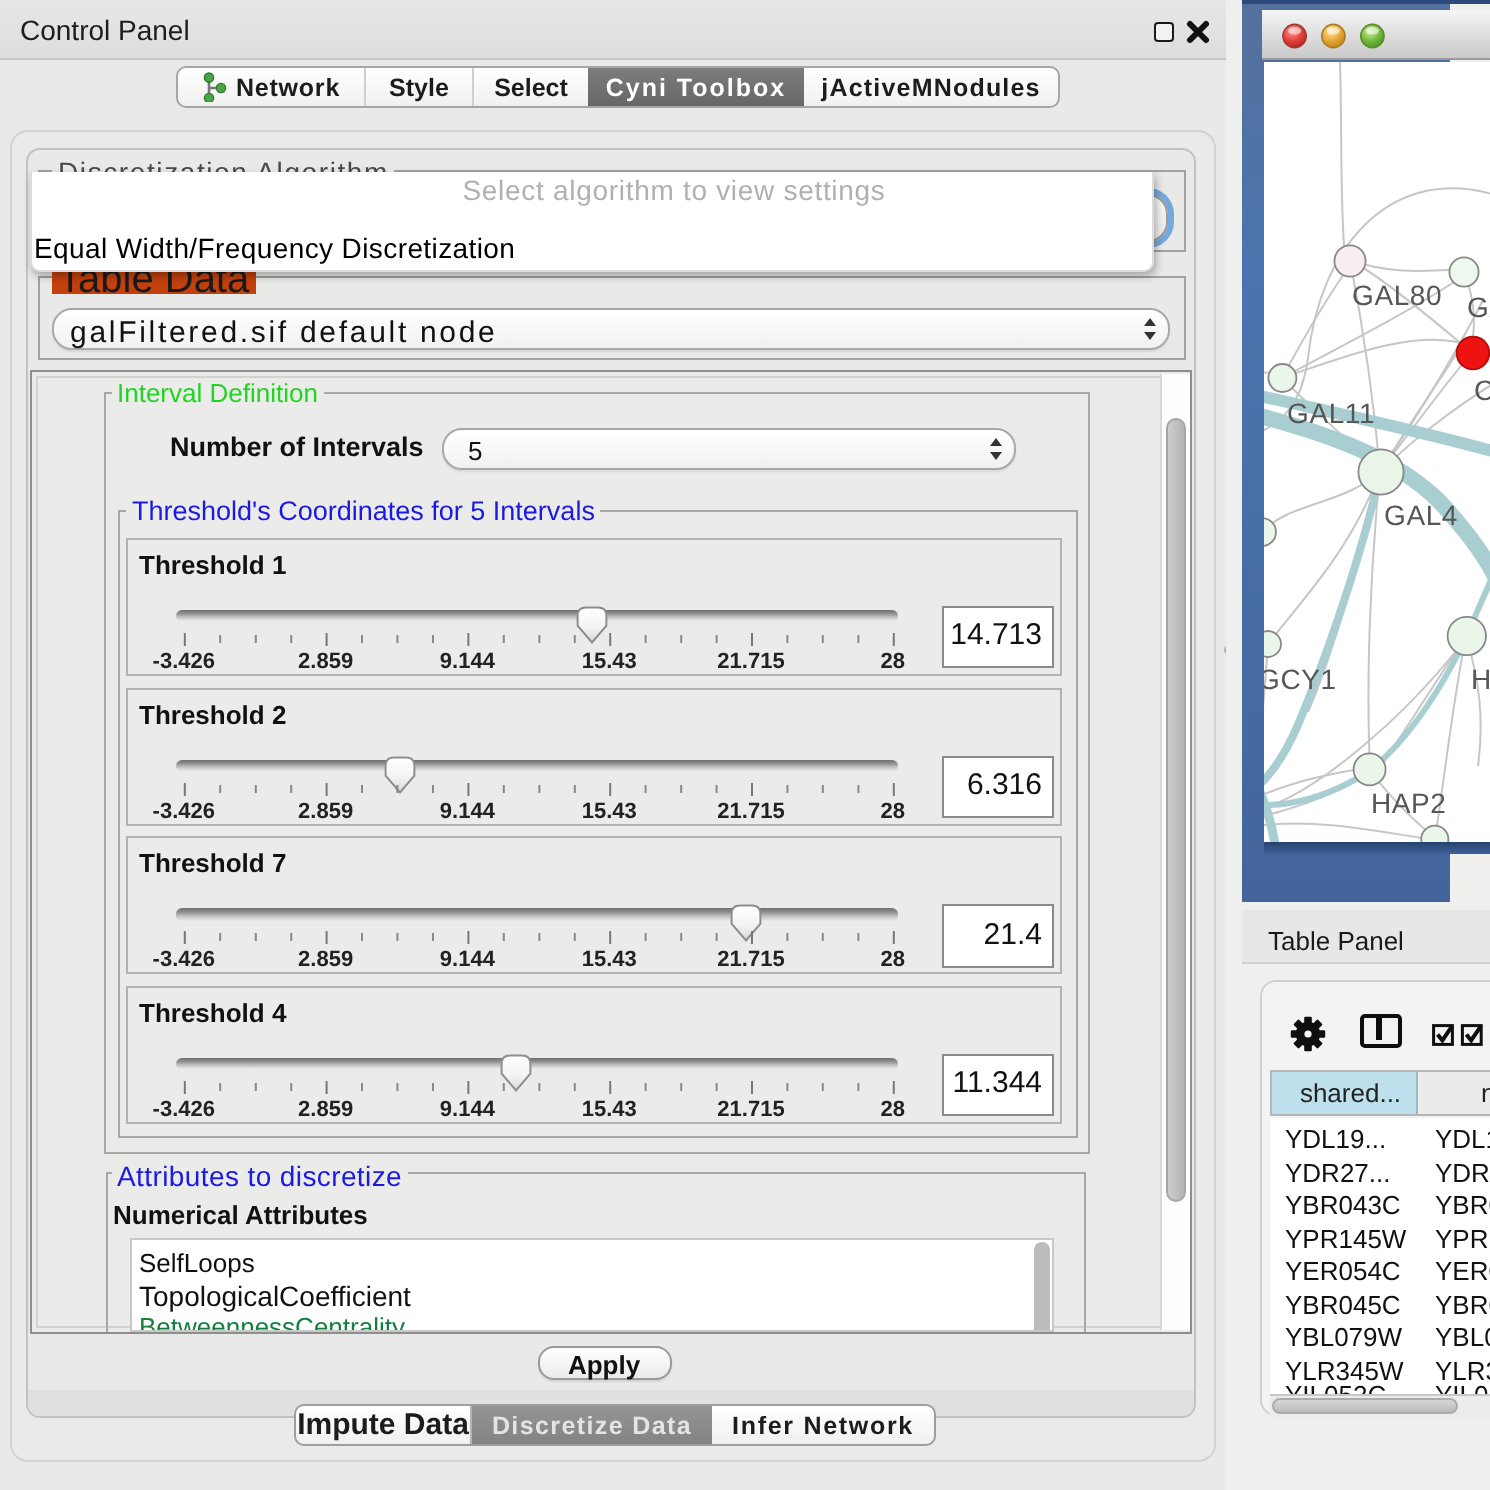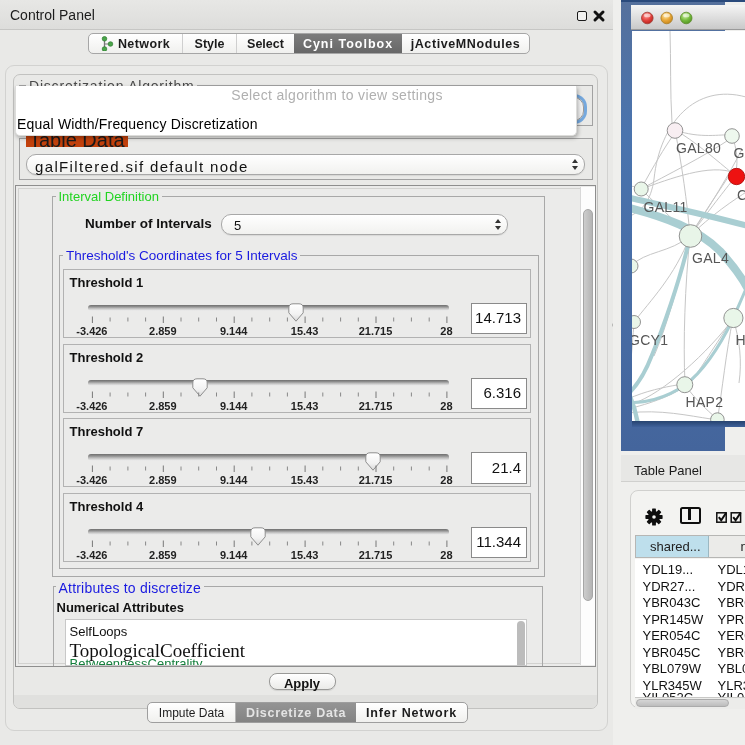--- a/index.html
+++ b/index.html
@@ -277,31 +277,31 @@
     <div style="position:absolute;left:407.5px;top:33px;width:56px;height:31.5px;background:#fff;border:1px solid #8a8a8a;">
       <span style="position:absolute;right:5px;top:5.5px;font-size:15px;color:#111;">11.344</span>
     </div>
   </div>
 
   <div class="abs" style="left:52.5px;top:586px;width:490px;height:80px;border:1px solid #a8a8a8;border-bottom:none;"></div>
   <div class="tt" style="left:55.5px;top:581px;color:#1a1ae0;background:#ebebea;font-size:14px;line-height:14px;letter-spacing:0.2px;">Attributes to discretize</div>
   <div class="abs" style="left:56.5px;top:600px;font-size:13px;font-weight:bold;color:#111;">Numerical Attributes</div>
   <div class="abs" style="left:64.5px;top:619px;width:462px;height:47px;background:#ffffff;border:1px solid #c8c8c8;overflow:hidden;">
     <div style="position:absolute;left:4px;top:4px;font-size:13px;color:#111;">SelfLoops</div>
-    <div style="position:absolute;left:4px;top:20px;font-size:19px;color:#111;font-family:Liberation Serif, serif;">TopologicalCoefficient</div>
+    <div style="position:absolute;left:4px;top:20px;font-size:14px;color:#111;">TopologicalCoefficient</div>
     <div style="position:absolute;left:4px;top:36px;font-size:13px;color:#15803d;">BetweennessCentrality</div>
     <div style="position:absolute;right:1px;top:1px;width:7.5px;height:60px;border-radius:4px;background:#bcbcbc;"></div>
   </div>
 
   <div class="abs" style="left:268.5px;top:672.5px;width:67px;height:17.5px;border:1px solid #999997;border-radius:8px;background:linear-gradient(#ffffff,#ebebe9);box-shadow:0 1px 1px rgba(0,0,0,0.1);text-align:center;">
     <span style="font-size:13px;font-weight:bold;color:#111;position:relative;top:0.5px;">Apply</span>
   </div>
 
   <div class="abs" style="left:147px;top:702px;width:321px;height:21px;border:1px solid #9e9e9e;border-radius:5px;background:linear-gradient(#ffffff,#f0f0ee);overflow:hidden;display:flex;">
-    <div style="width:88px;display:flex;align-items:center;justify-content:center;border-right:1px solid #b4b4b4;font-size:12px;font-weight:normal;color:#1c1c1c;">Impute Data</div>
+    <div style="width:88px;display:flex;align-items:center;justify-content:center;border-right:1px solid #b4b4b4;font-size:15px;font-weight:bold;color:#1c1c1c;">Impute Data</div>
     <div style="width:120px;display:flex;align-items:center;justify-content:center;background:linear-gradient(#949494,#838383);font-size:12.5px;font-weight:bold;color:#e4e4e4;letter-spacing:0.7px;">Discretize Data</div>
     <div style="flex:1;display:flex;align-items:center;justify-content:center;font-size:12.5px;font-weight:bold;color:#1c1c1c;letter-spacing:0.85px;">Infer Network</div>
   </div>
 </div>
 
 <div class="abs" style="left:612px;top:323px;width:4px;height:4px;border-radius:50%;background:#b0b0ae;"></div>
 
 <div class="abs" style="left:613px;top:0;width:132px;height:745px;background:#efefed;"></div>
 
 <div class="abs" style="left:621px;top:0;width:104px;height:451px;background:linear-gradient(#55709c,#4a74ae 30%,#44659c);text-align:center;">

